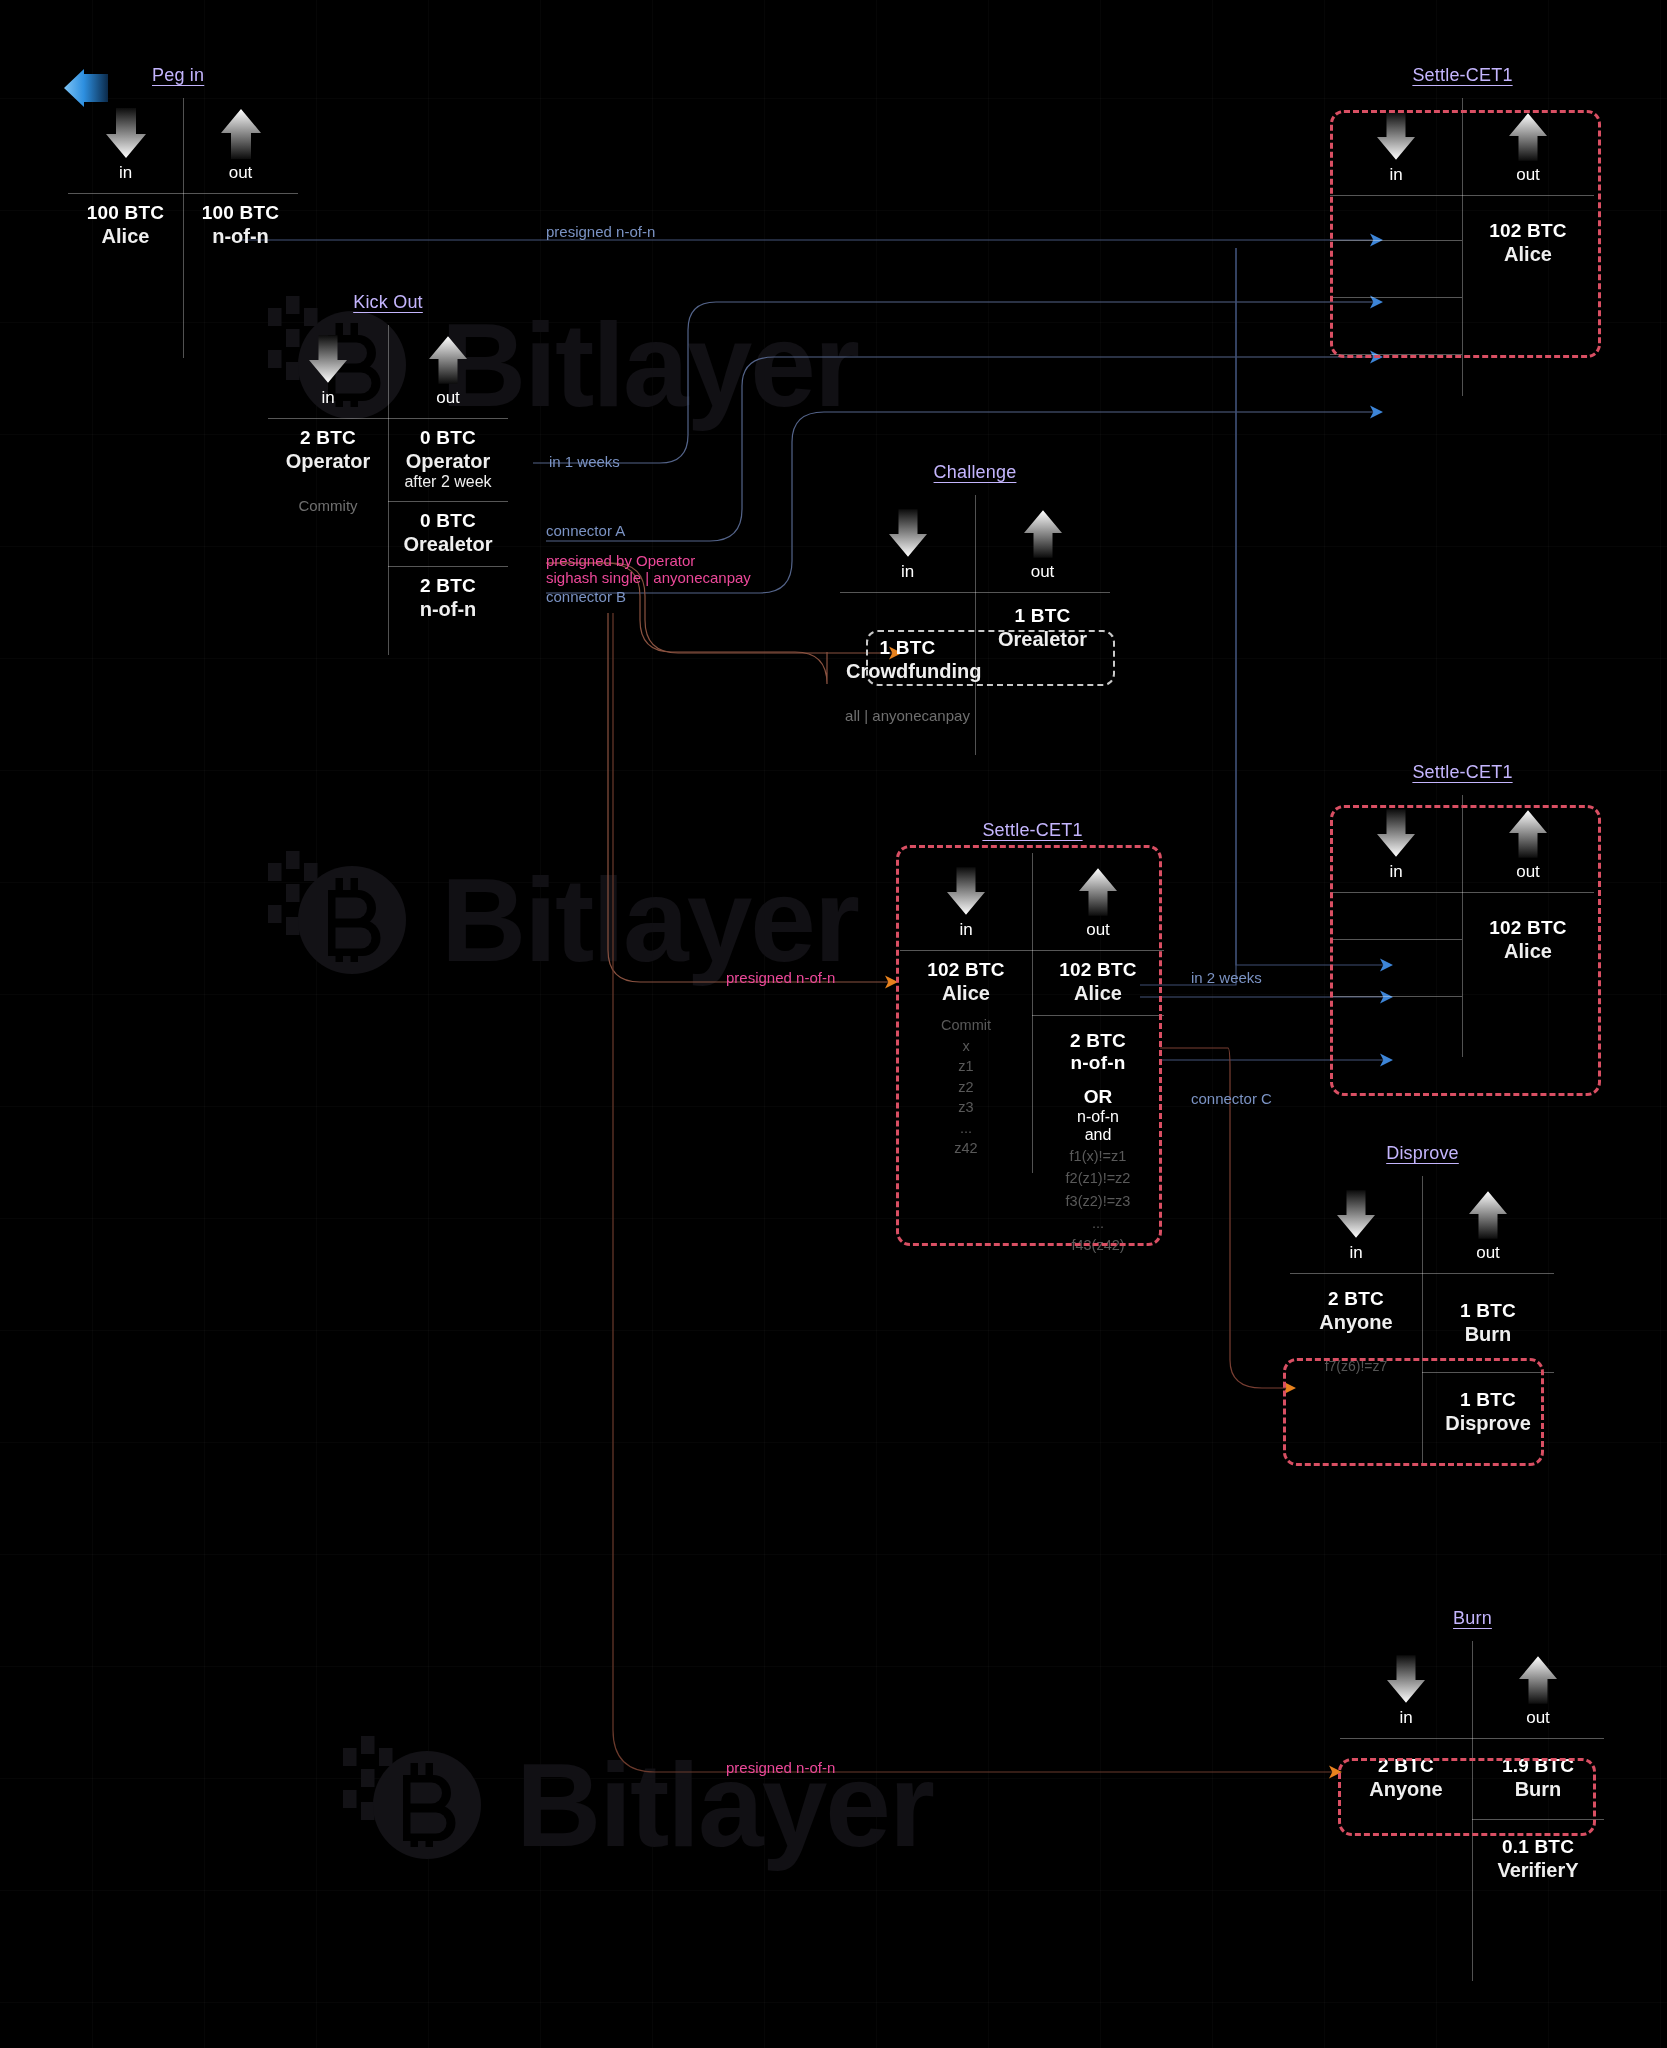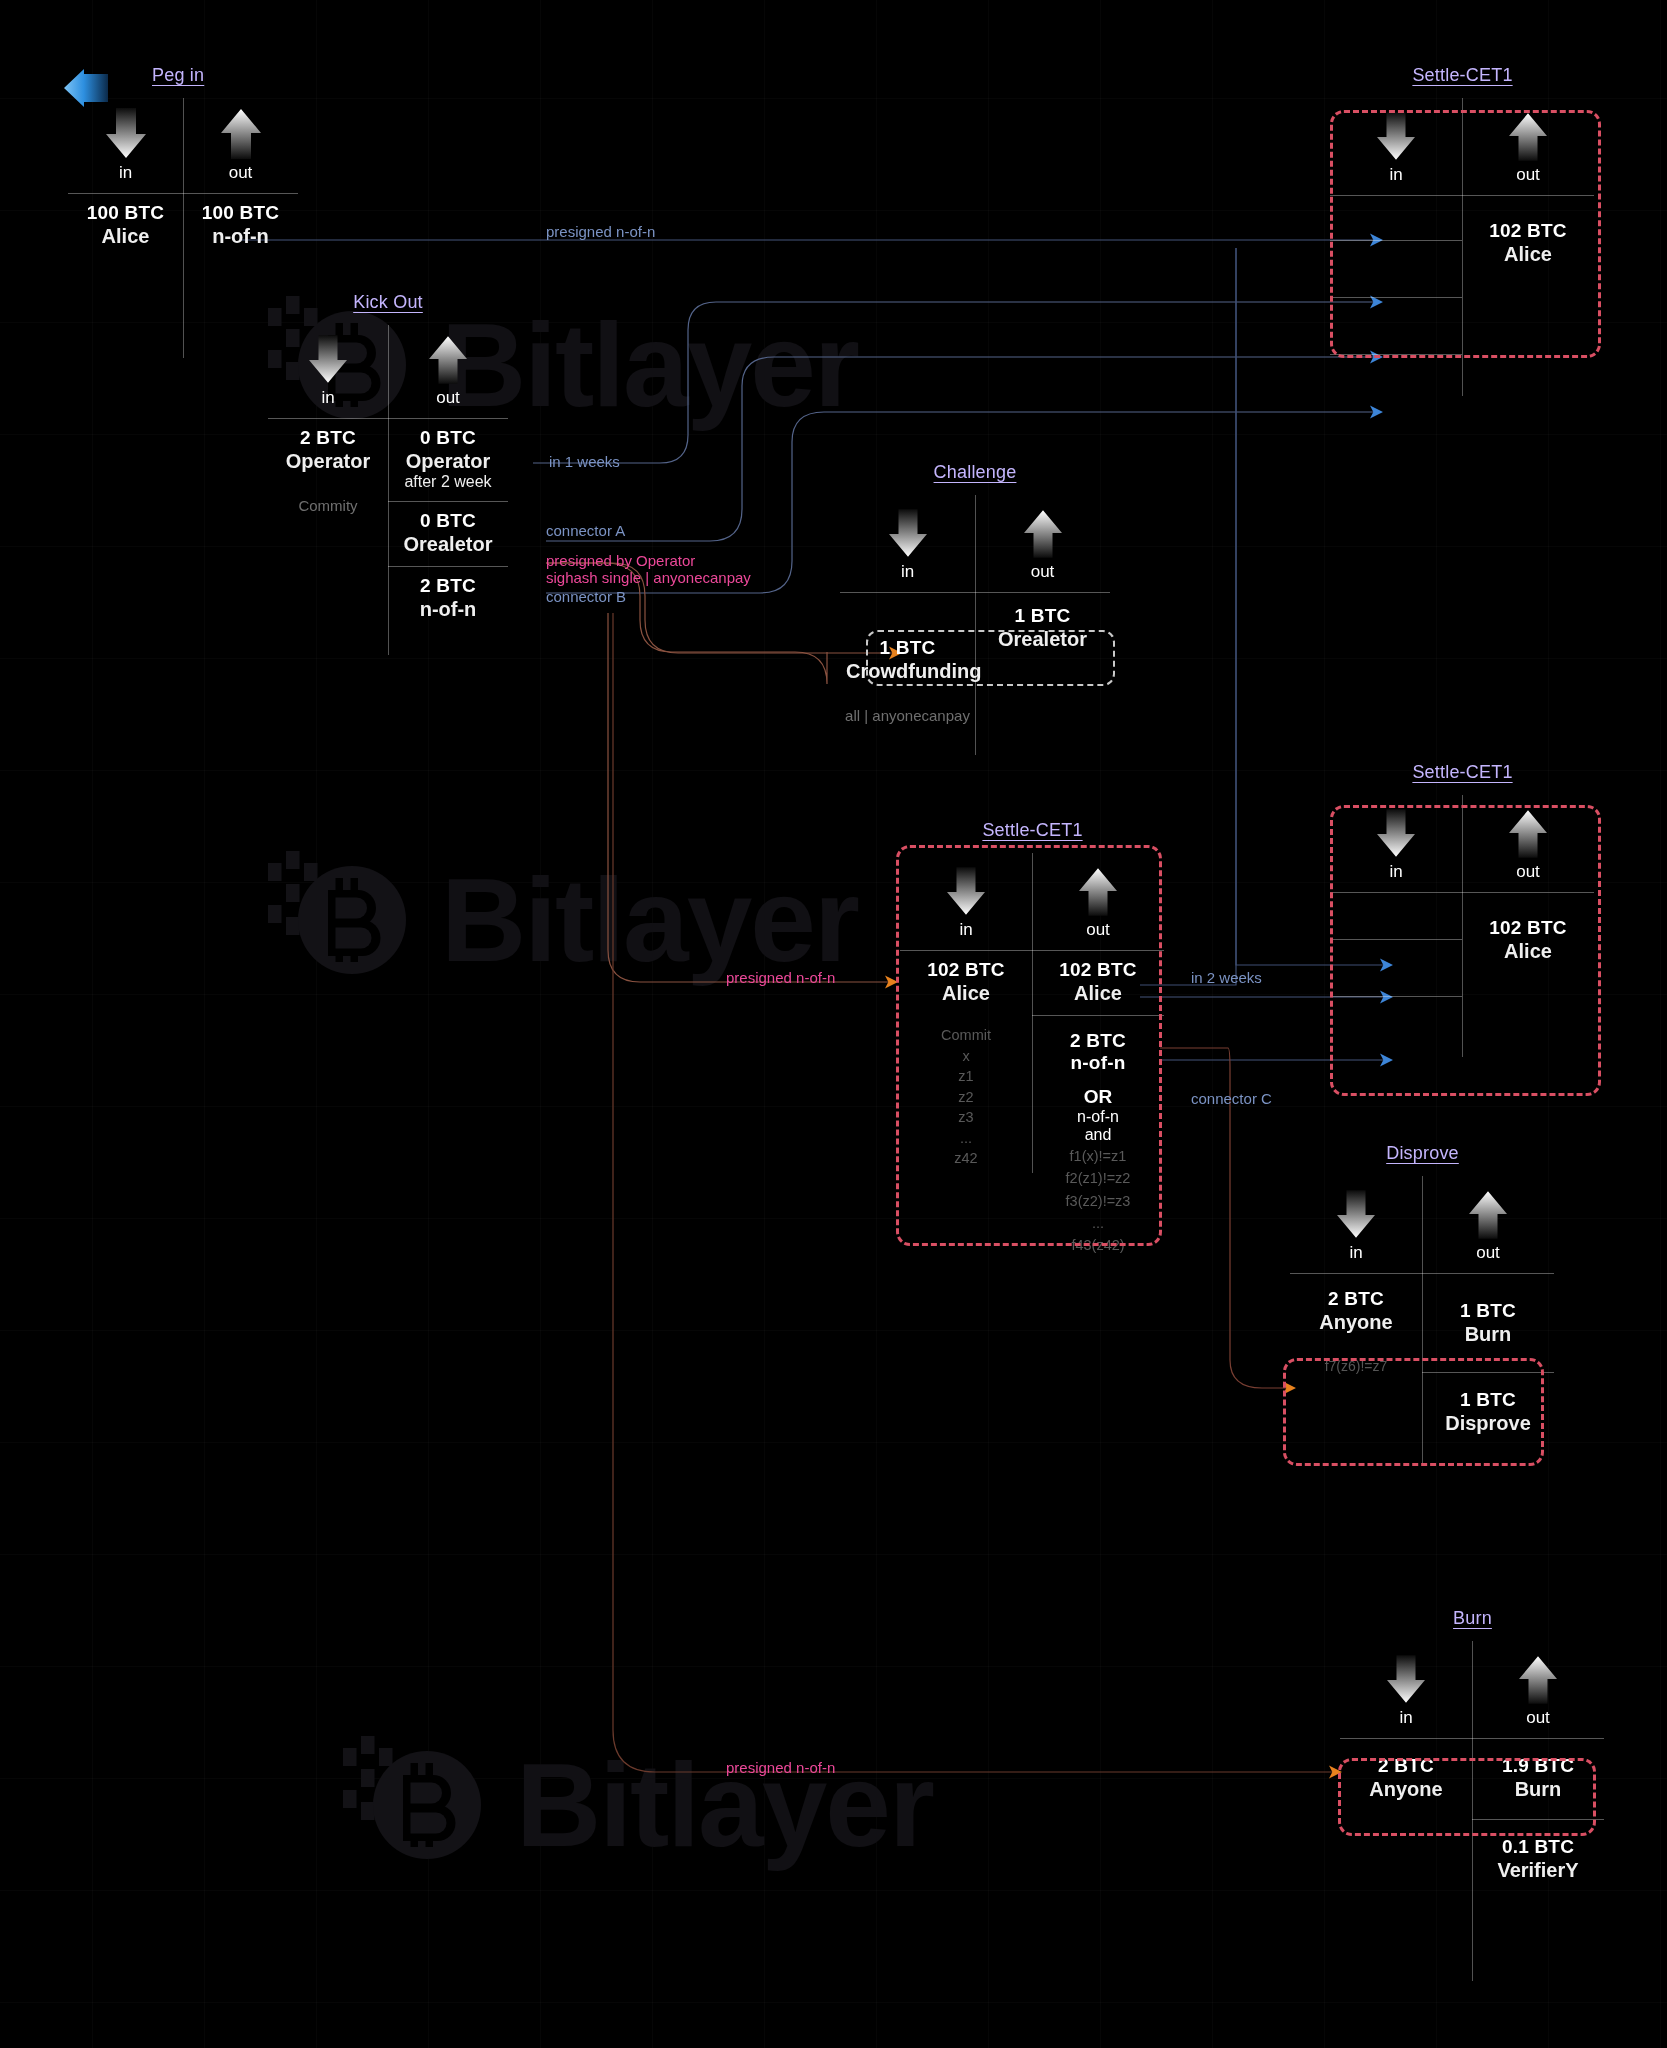--- a/index.html
+++ b/index.html
@@ -403,21 +403,21 @@
           <svg class="arrow-icon" width="38" height="50" viewBox="0 0 40 52">
             <path d="M10 0 H30 V26 H40 L20 50 L0 26 H10 Z" fill="url(#downArrow)"></path>
           </svg>
           <div class="io-label">in</div>
         </div>
         <div class="hr" style="margin-top:10px;"></div>
         <div class="amt">
           <div class="v">102 BTC</div>
           <div class="w">Alice</div>
         </div>
-        <div class="commit-list" style="margin-top:10px;text-align:center;">
+        <div class="commit-list" style="text-align:center;">
           <div>Commit</div>
           <div>x</div>
           <div>z1</div>
           <div>z2</div>
           <div>z3</div>
           <div>...</div>
           <div>z42</div>
         </div>
       </div>
       <div class="col right" style="width:132px;">

